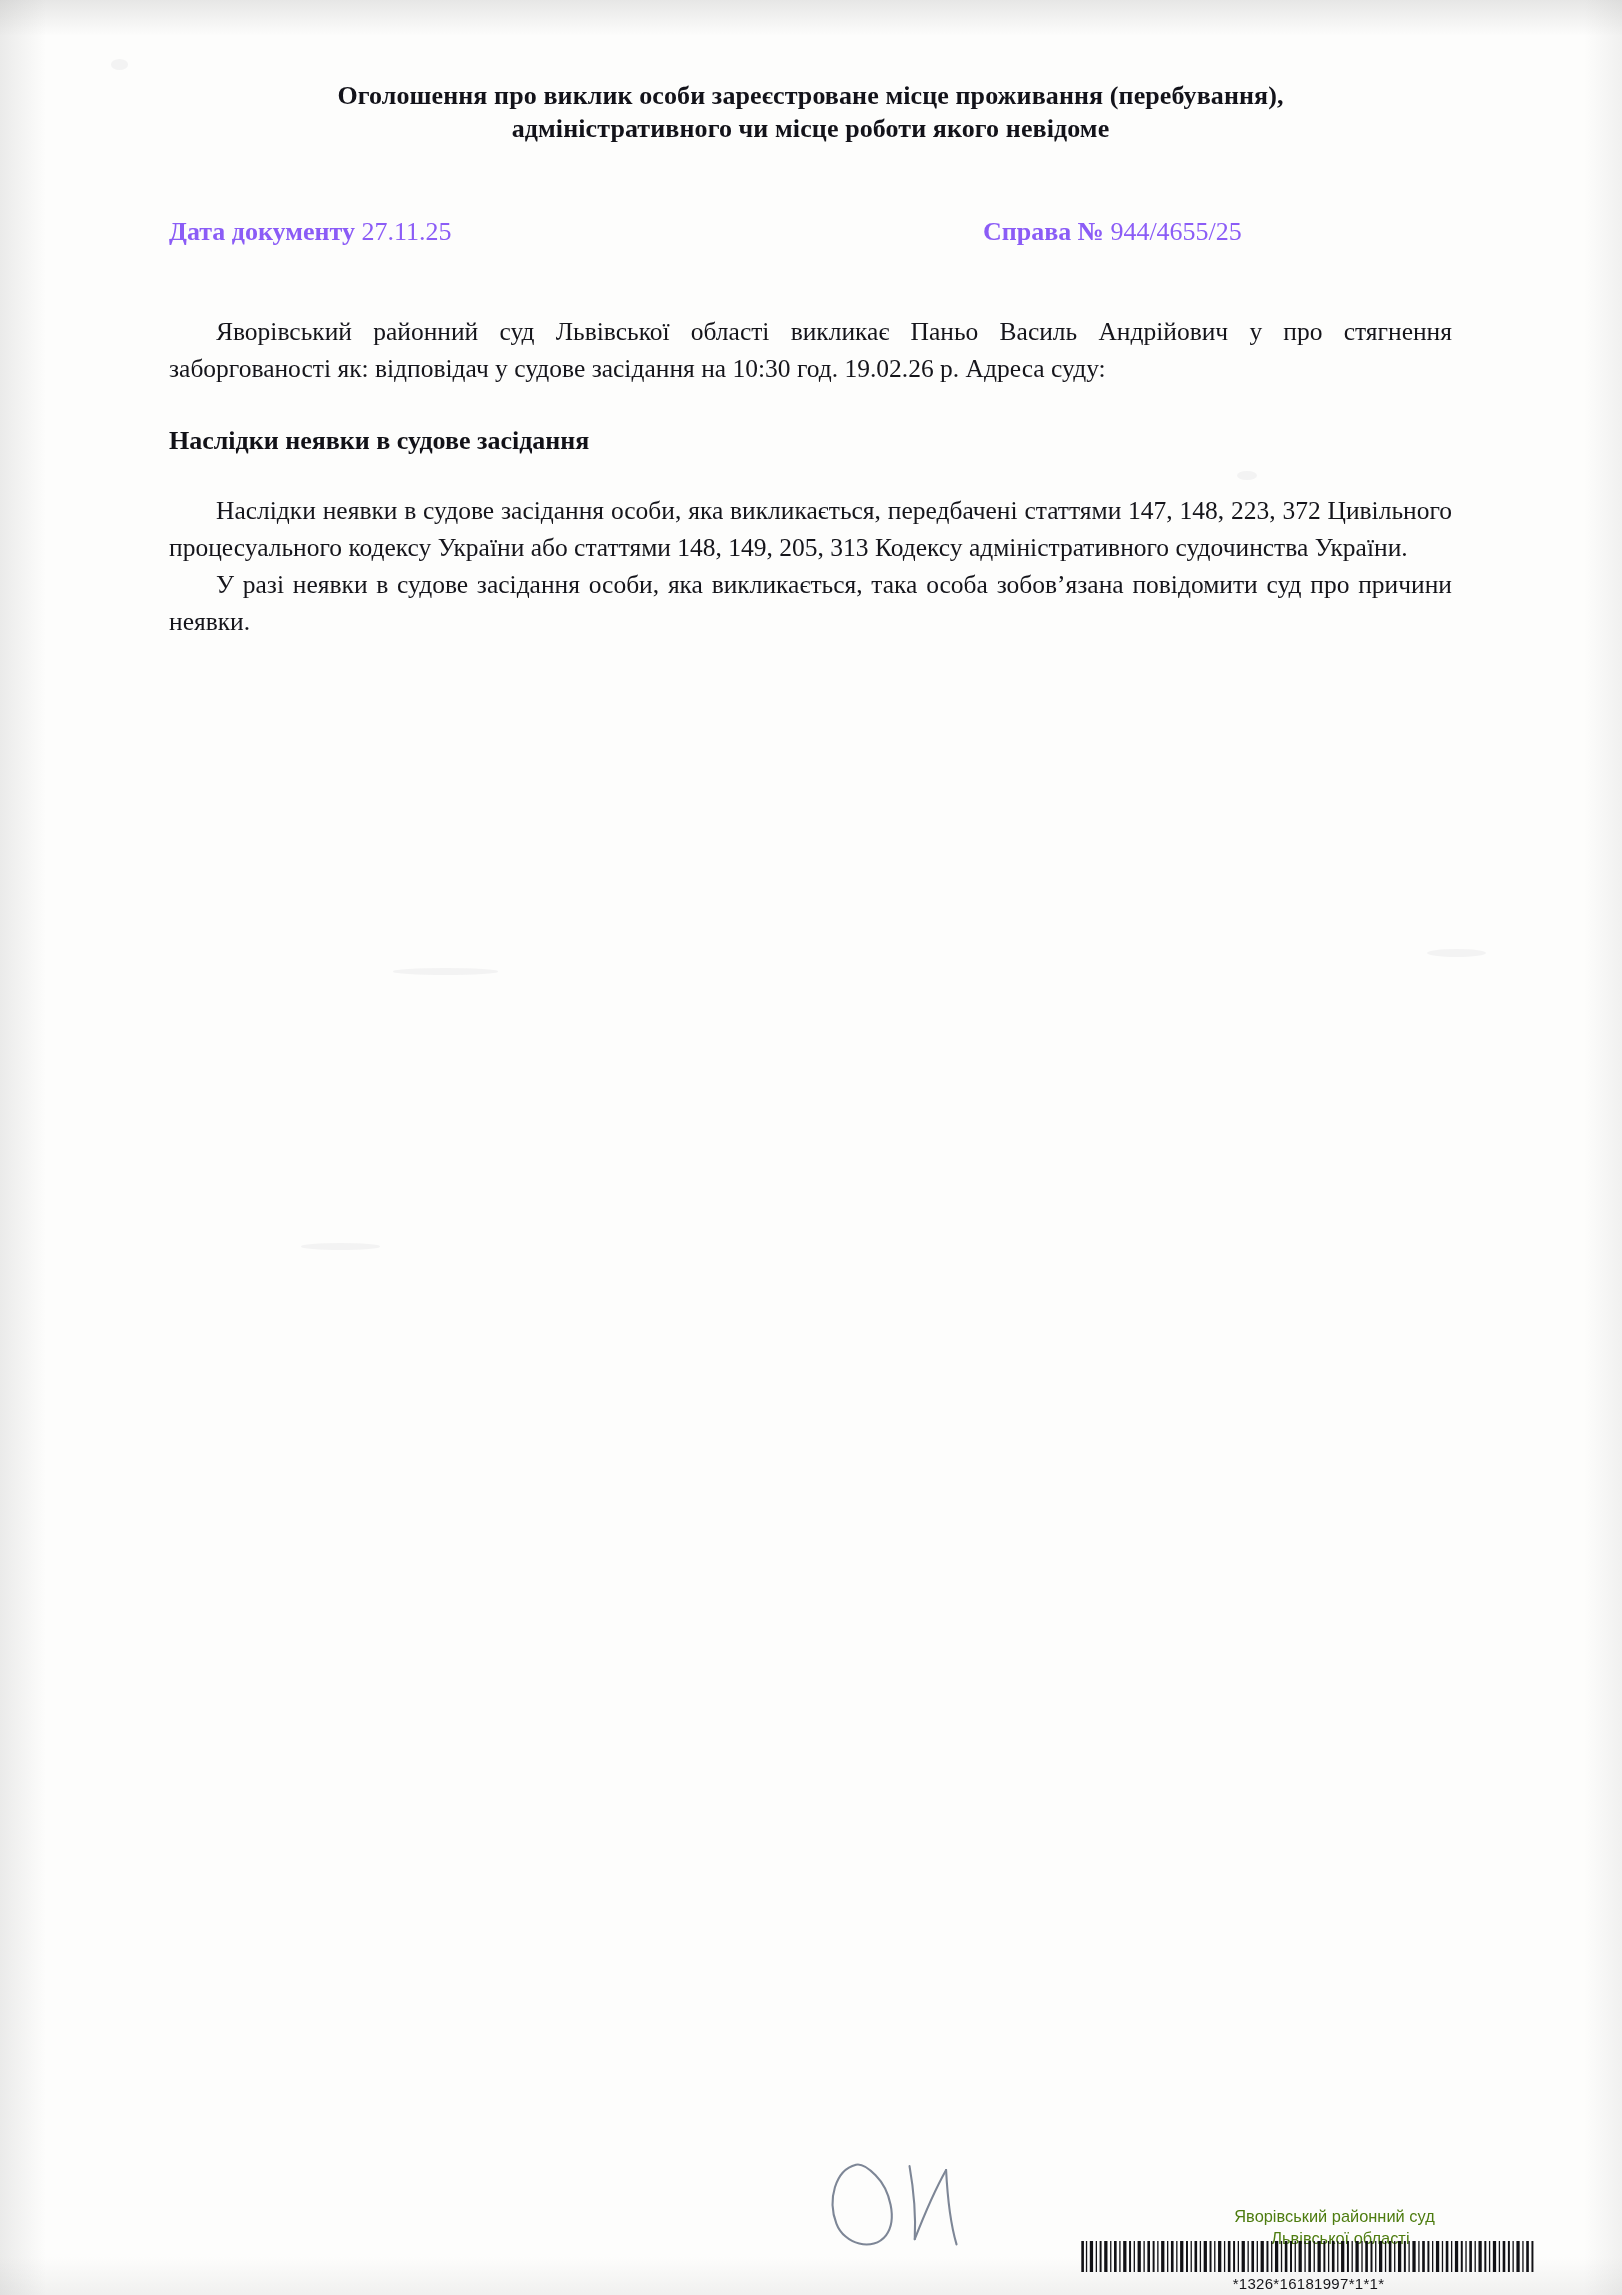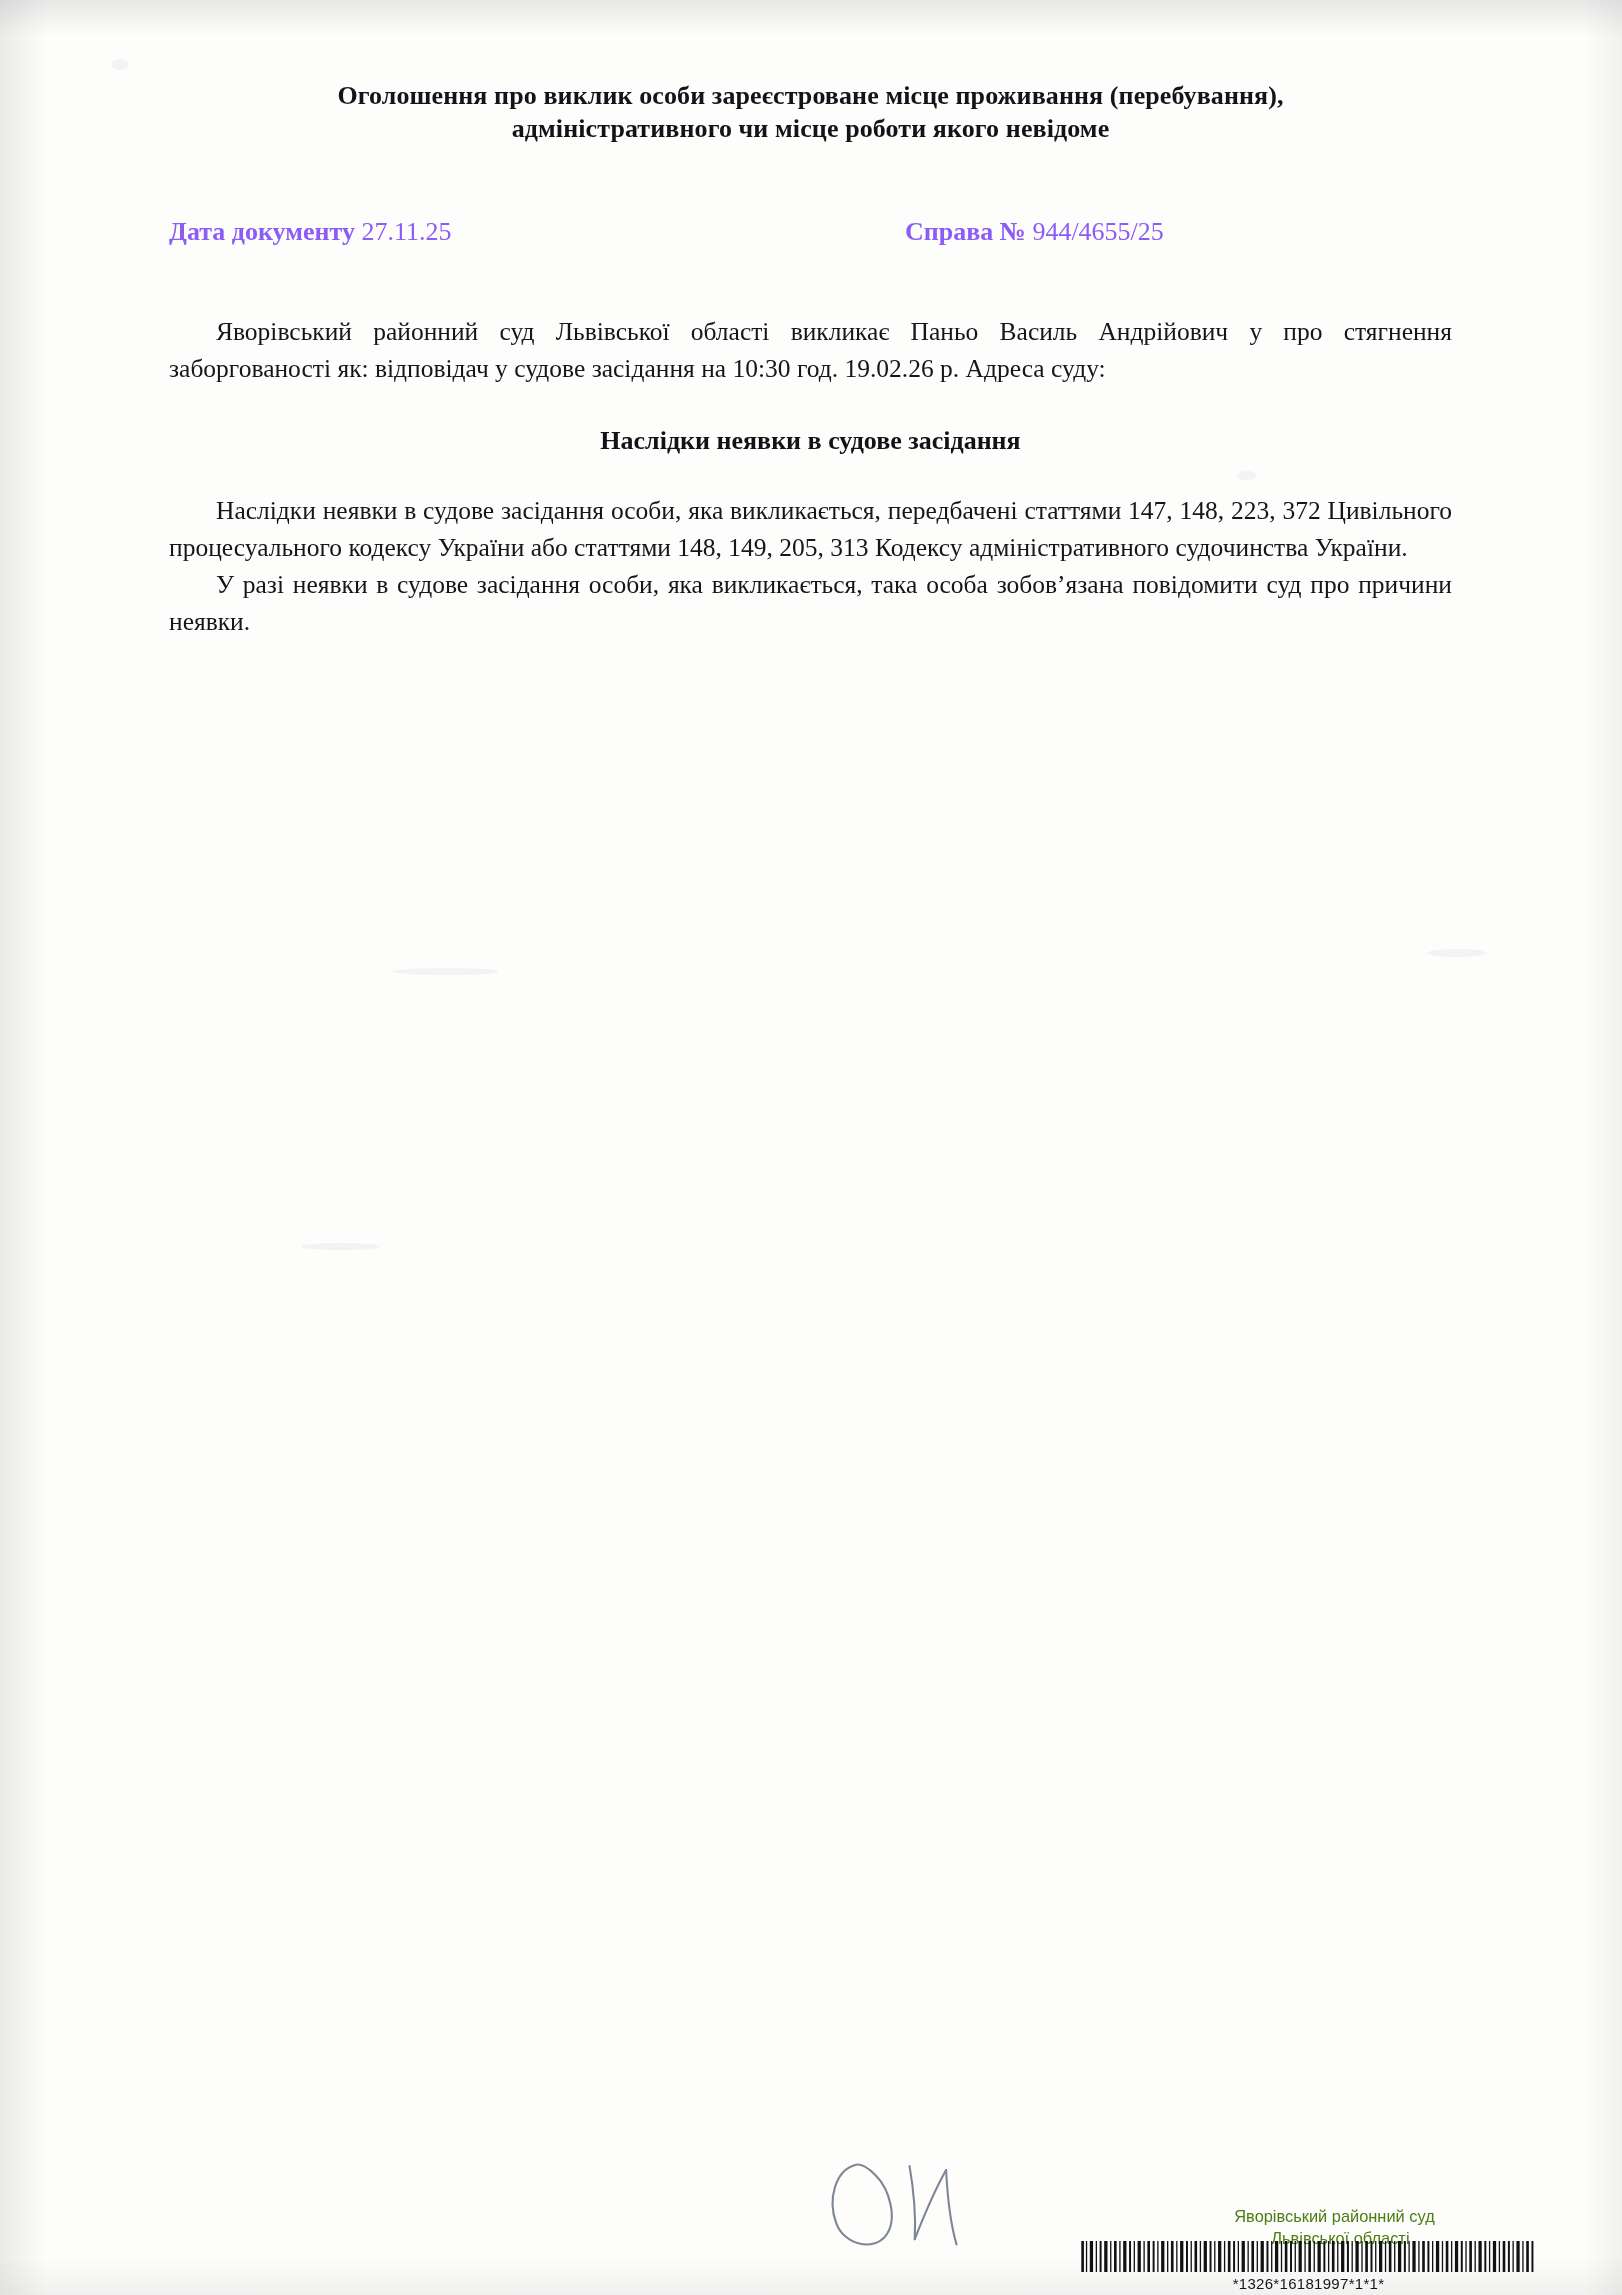--- a/index.html
+++ b/index.html
@@ -71,21 +71,21 @@
     font-size: 26px;
     color: #8b5cf6;
   }
   .meta-left {
     position: absolute;
     left: 0;
     top: 0;
   }
   .meta-right {
     position: absolute;
-    left: 736px;
+    left: 814px;
     top: 0;
   }
   .meta-label {
     font-weight: bold;
   }
   .meta-value {
     font-weight: normal;
   }
 
   .para {
@@ -94,21 +94,21 @@
     color: #15151b;
     margin-top: 37px;
     text-align: justify;
   }
   .para.first {
     margin-top: 60px;
     text-indent: 47px;
   }
 
   .section-head {
-    text-align: center;
+    text-align: left;
     font-weight: bold;
     font-size: 26px;
     margin-top: 39px;
     color: #121218;
   }
 
   .body-block {
     margin-top: 37px;
   }
   .body-block p {

